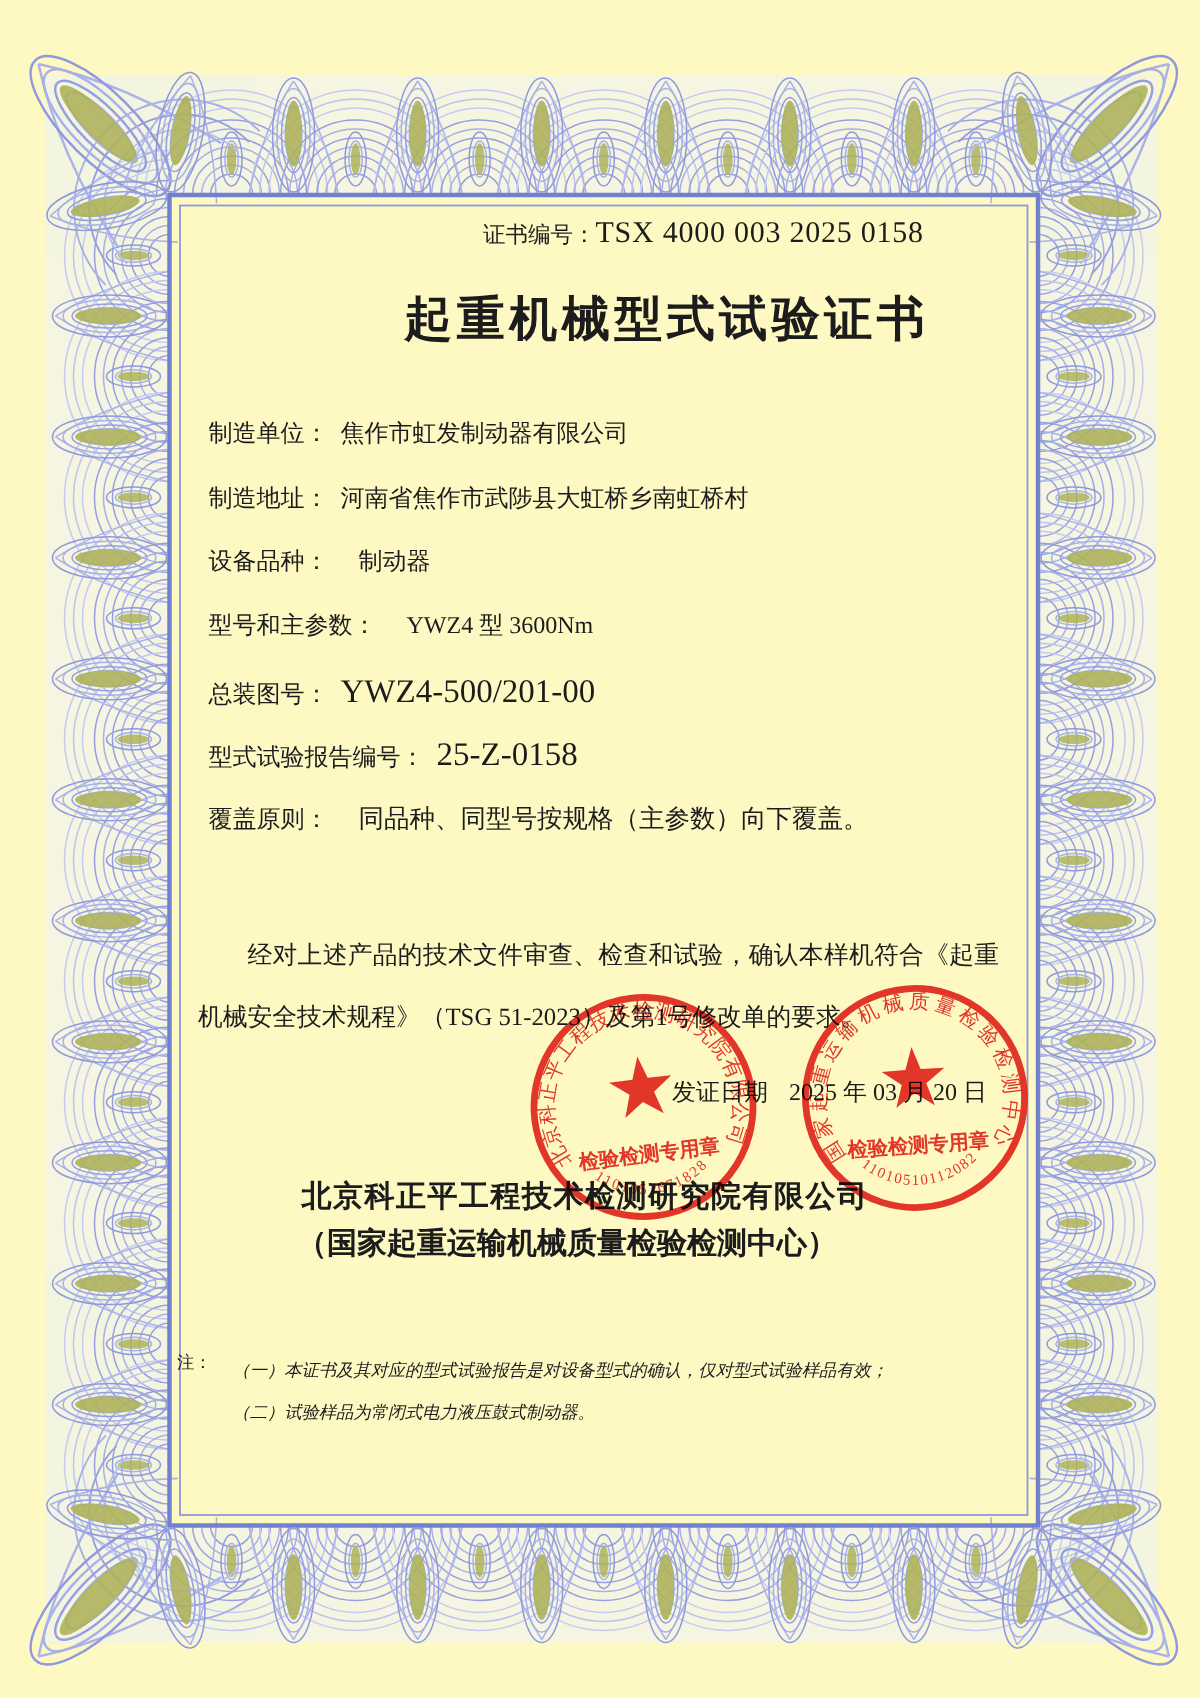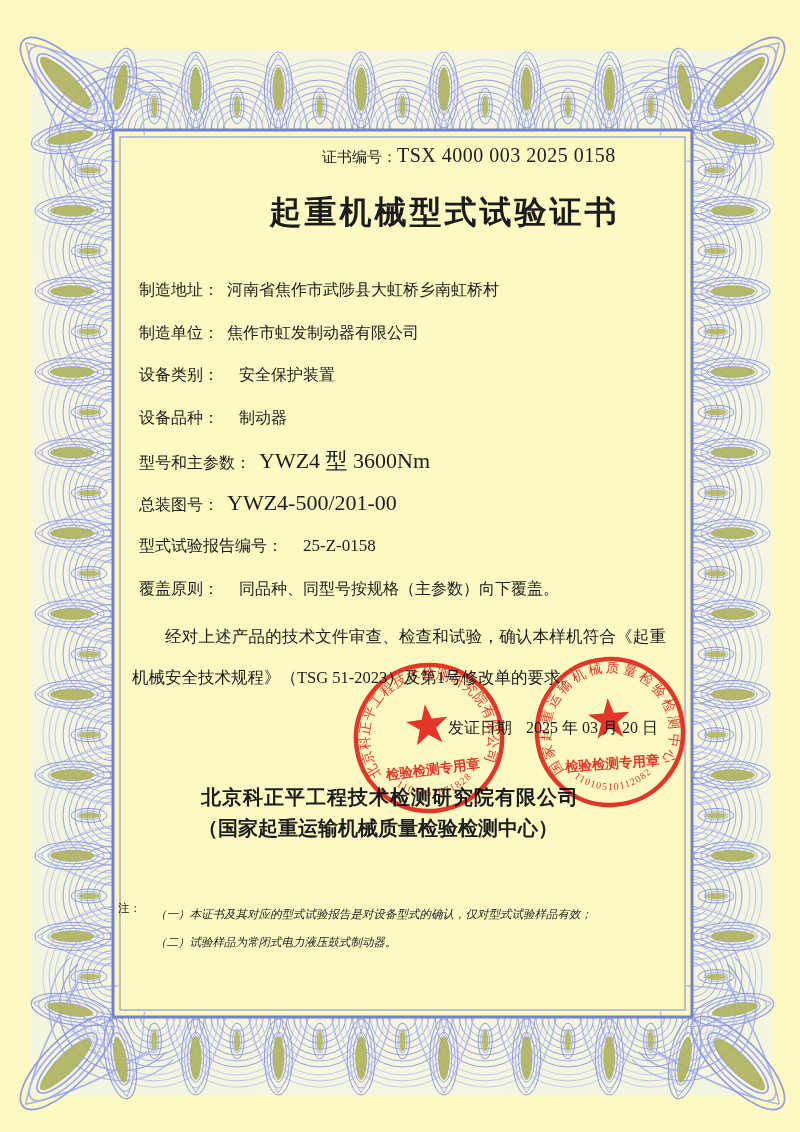--- a/index.html
+++ b/index.html
@@ -173,27 +173,24 @@
   <div class="content">
 
     <div class="cert-no">
       <span>证书编号：</span><span class="val">TSX 4000 003 2025 0158</span>
     </div>
 
     <div class="title">起重机械型式试验证书</div>
 
     <div class="fields">
       <div class="row">
+        <span>制造单位：</span><span class="val">焦作市虹发制动器有限公司</span>
+      </div>
+      <div class="row">
         <span>制造地址：</span><span class="val">河南省焦作市武陟县大虹桥乡南虹桥村</span>
-      </div>
-      <div class="row">
-        <span>制造单位：</span><span class="val">焦作市虹发制动器有限公司</span>
-      </div>
-      <div class="row">
-        <span>设备类别：</span><span class="val">安全保护装置</span>
       </div>
       <div class="row">
         <span>设备品种：</span><span class="val">制动器</span>
       </div>
       <div class="row">
         <span>型号和主参数：</span><span class="val">YWZ4 型 3600Nm</span>
       </div>
       <div class="row">
         <span>总装图号：</span><span class="val">YWZ4-500/201-00</span>
       </div>

